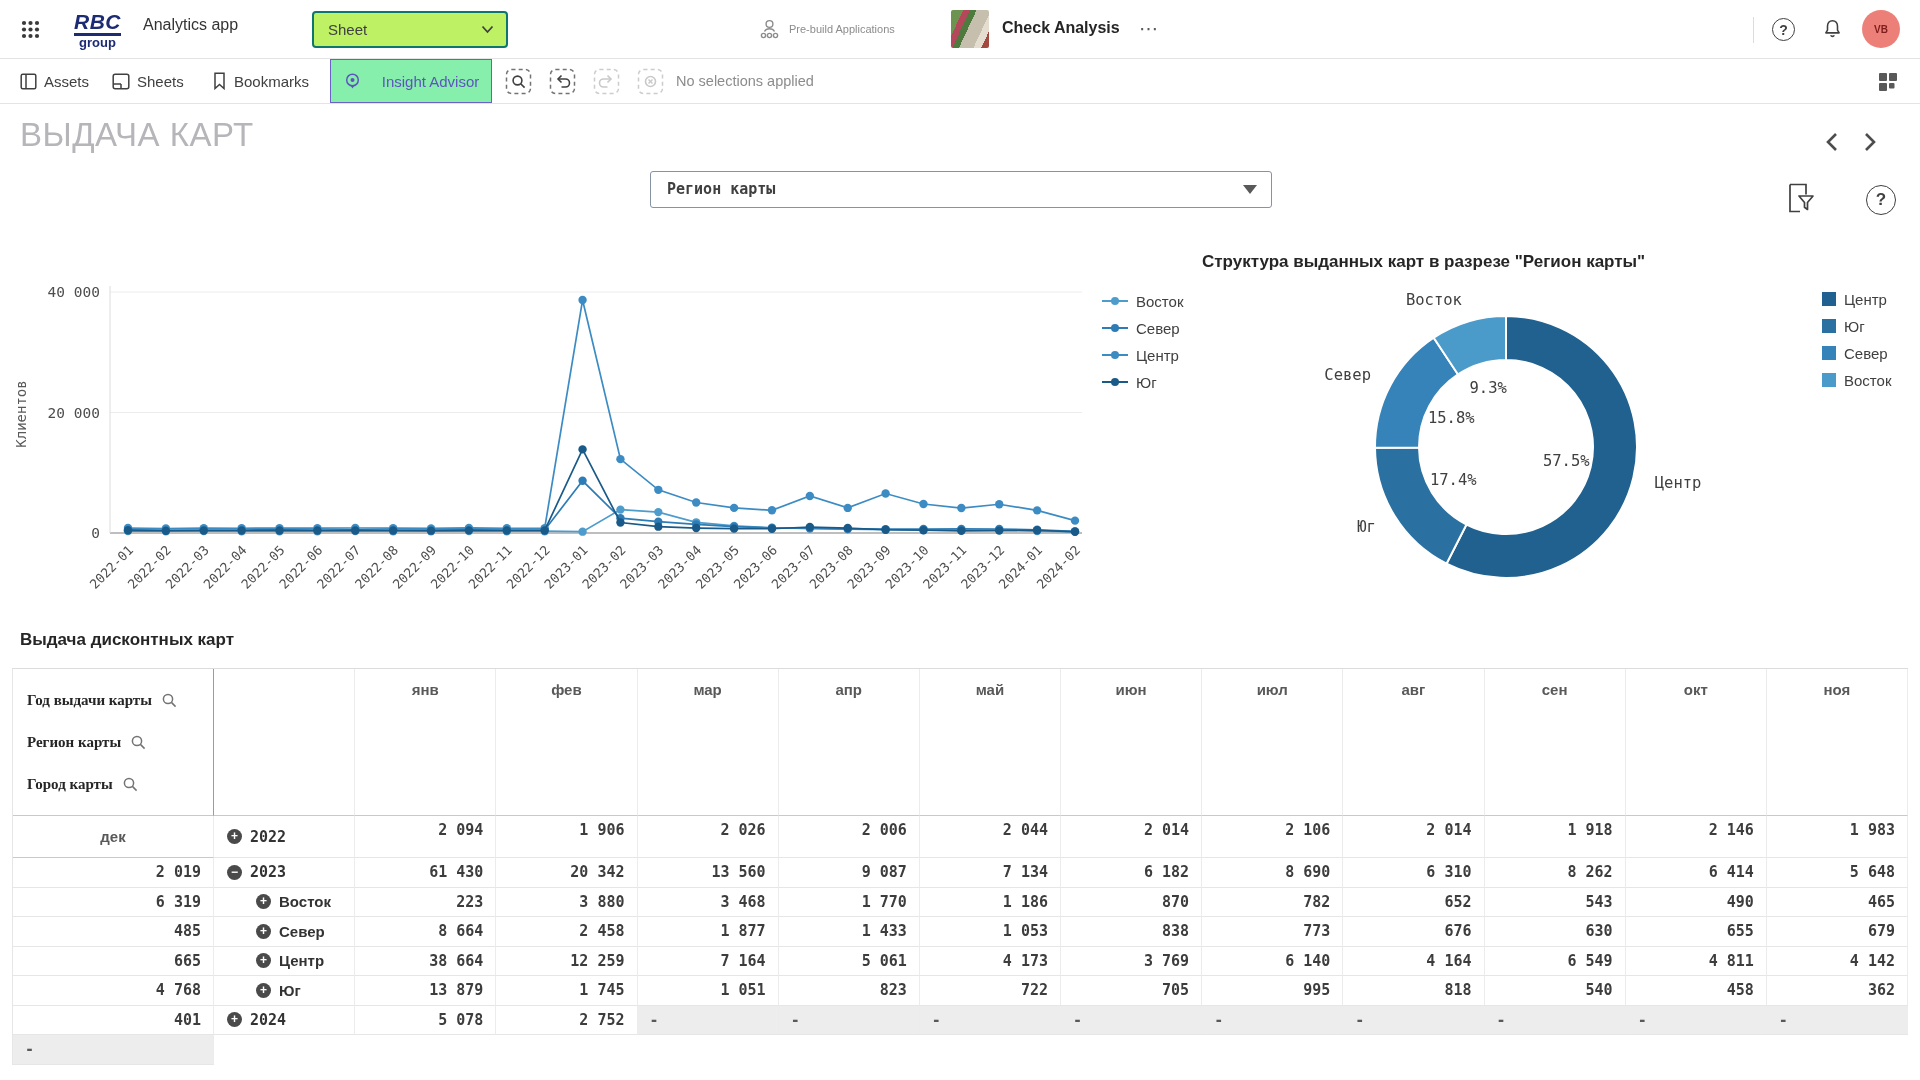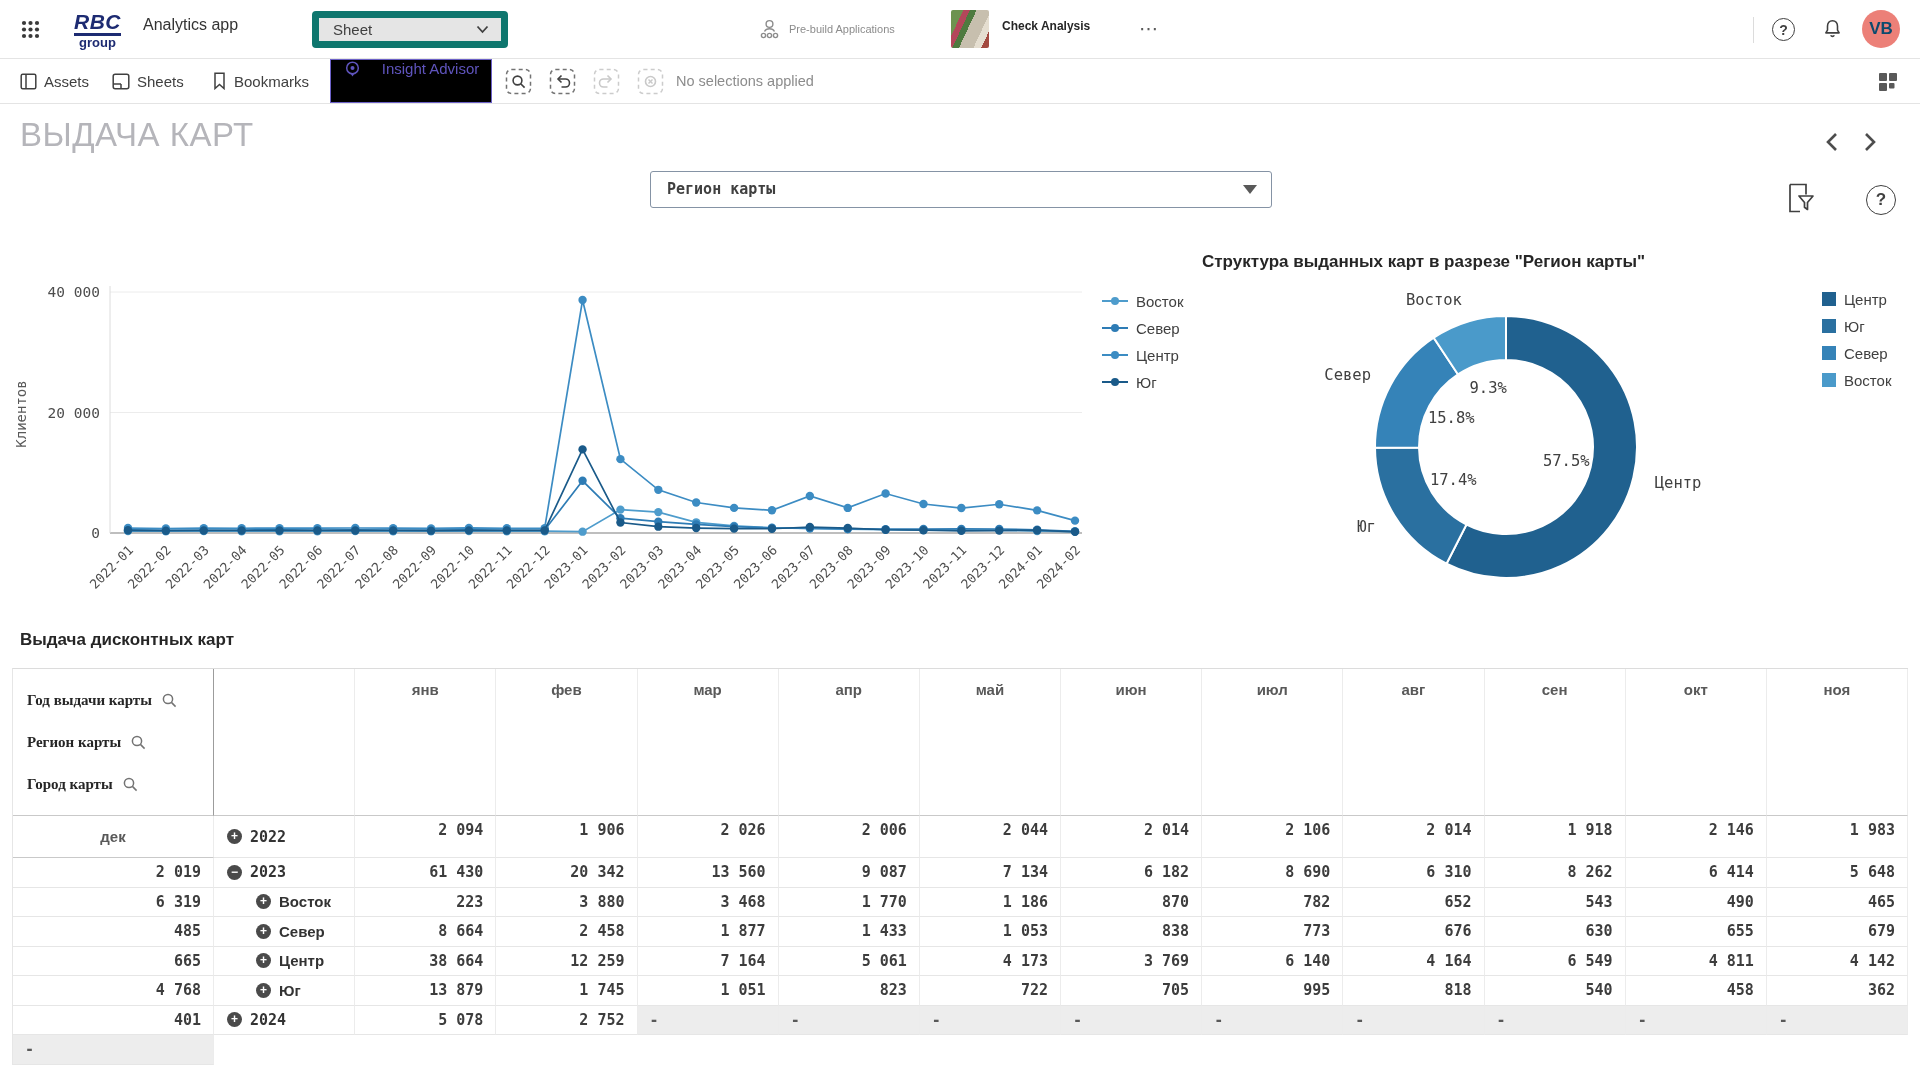--- a/index.html
+++ b/index.html
@@ -7,37 +7,37 @@
   #app { position:relative; width:1920px; height:1080px; background:#fff; overflow:hidden; }
   .abs { position:absolute; }
   .mono { font-family:"DejaVu Sans Mono", monospace; }
 
   
   #topbar { position:absolute; left:0; top:0; width:1920px; height:59px; background:#fff; border-bottom:1px solid #e4e4e4; }
   .rbc { color:#1D2B72; font-weight:bold; text-align:center; line-height:1; }
   .rbc .l1 { font-size:21px; letter-spacing:.5px; border-bottom:3px solid #1D2B72; padding-bottom:1px; font-style:italic;}
   .rbc .l2 { font-size:13px; }
   .apptitle { font-size:16px; color:#333; }
-  .sheetdd { display:flex; align-items:center; justify-content:space-between; width:196px; height:37px; border:7px solid #0f766e; border-radius:4px; padding:0 12px 0 14px; font-size:15px; color:#404040; background:#e5e5e5; cursor:pointer;text-align:center;}
+  .sheetdd { display:flex; align-items:center; justify-content:space-between; width:196px; height:37px; border:2px solid #0f766e; border-radius:4px; padding:0 12px 0 14px; font-size:15px; color:#404040; background:#bef264; cursor:pointer;text-align:center;}
   .grayTxt { color:#8c8c8c; font-size:11px; }
   .thumb { width:38px; height:38px; border-radius:2px;
     background: linear-gradient(115deg,#6d9350 0 22%,#b4475a 22% 34%,#4e7a3f 34% 46%,#c7bfae 46% 72%,#e5ded0 72% 86%,#a34a40 86%); }
-  .checkA { font-size:12px; font-weight:bold; color:#262626; }
+  .checkA { font-size:16px; font-weight:bold; color:#262626; }
   .more { font-size:19px; color:#595959; letter-spacing:2px; cursor:pointer;}
   .askbox { display:flex; align-items:center; gap:9px; width:247px; height:38px; border:1px solid #cfcfcf; border-radius:8px; padding:0 12px; background:#fff; }
   .askbox input { border:none; outline:none; flex:1; font-size:15px; color:#404040; font-family:"Liberation Sans",sans-serif; min-width:0;}
   .askbox input::placeholder { color:#a3a3a3; }
   .vdiv { width:1px; height:26px; background:#dcdcdc; }
   .helpcirc { width:23px; height:23px; border:1.6px solid #404040; border-radius:50%; color:#404040; font-size:14px; font-weight:bold; display:flex; align-items:center; justify-content:center; cursor:pointer;}
-  .avatar { width:38px; height:38px; border-radius:50%; background:#EC8078; color:#0c4a6e; font-size:17px; font-weight:bold; display:flex; align-items:center; justify-content:center; cursor:pointer;}
+  .avatar { width:38px; height:38px; border-radius:50%; background:#EC8078; color:#7f1d1d; font-size:10px; font-weight:bold; display:flex; align-items:center; justify-content:center; cursor:pointer;}
 
   
   #toolbar { position:absolute; left:0; top:59px; width:1920px; height:45px; background:#fff; border-bottom:1px solid #e4e4e4; }
   .tbitem { position:absolute; top:0; height:44px; display:flex; align-items:center; gap:7px; font-size:15px; color:#404040; cursor:pointer;}
-  .iabtn { position:absolute; left:330px; top:0; width:162px; height:44px; border:1px solid #6C61C8; display:flex; justify-content:center; gap:20px; color:#5F54BD; font-size:15px; background:#000000; cursor:pointer;}
+  .iabtn { position:absolute; left:330px; top:0; width:162px; height:44px; border:1px solid #6C61C8; display:flex; align-items:center; justify-content:center; gap:20px; color:#5F54BD; font-size:15px; background:#86efac; cursor:pointer;}
   .selbtn { position:absolute; top:9px; width:27px; height:27px; cursor:pointer;}
   .nosel { position:absolute; left:676px; top:0; height:44px; display:flex; align-items:center; font-size:14.5px; color:#8c8c8c; }
 
   
   .sheettitle { font-size:33px; color:#b5b5ba; letter-spacing:.5px; }
   .navchev { cursor:pointer; }
   .filterdd { position:absolute; left:650px; top:171px; width:622px; height:37px; border:1px solid #8593a5; border-radius:3px; background:#fff; display:flex; align-items:center; justify-content:space-between; padding:0 14px 0 16px; cursor:pointer;}
   .filterdd .val { font-size:15px; font-weight:600; color:#404040; }
   .tri { width:0; height:0; border-left:7px solid transparent; border-right:7px solid transparent; border-top:9px solid #595959; }
   .charttitle { font-size:17px; font-weight:bold; color:#262626; }

